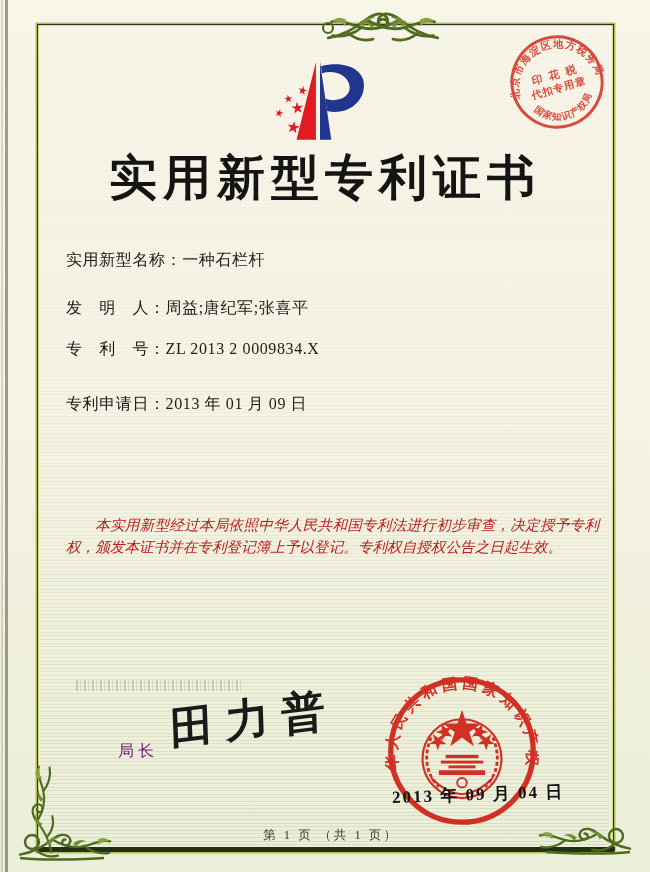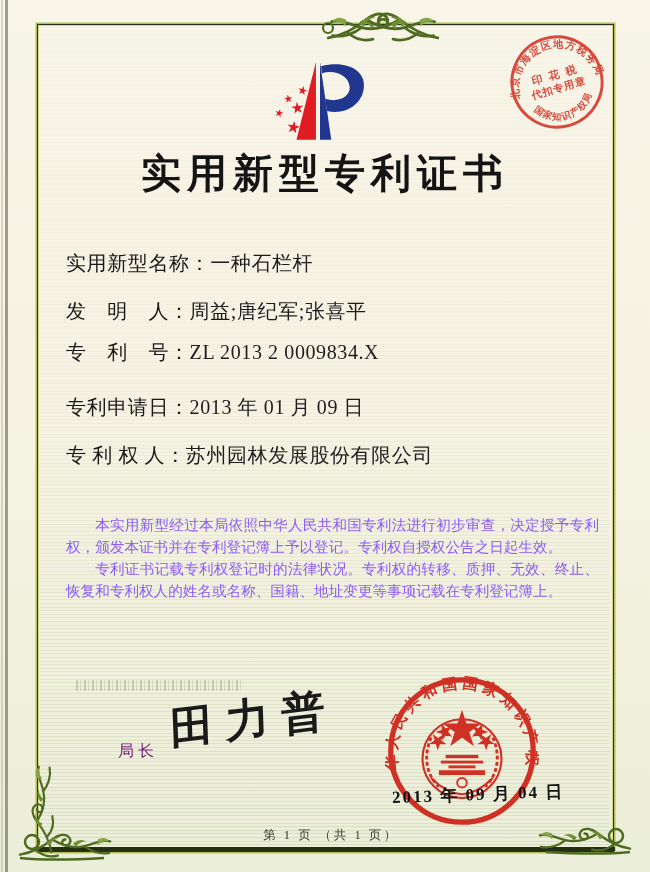--- a/index.html
+++ b/index.html
@@ -19,27 +19,27 @@
     box-shadow:0 0 0 1.5px #b4bd55, inset 0 0 0 1px rgba(180,189,85,.55);}
   .frame-bottom{left:34px;top:847px;width:581px;height:4px;background:#232e13;}
   
   .pattern{left:40px;top:27px;width:569px;height:819px;pointer-events:none;
     background:repeating-linear-gradient(180deg,rgba(128,153,98,.20) 0 1px,rgba(128,153,98,0) 1px 3.6px);
     -webkit-mask-image:linear-gradient(180deg,rgba(0,0,0,.12) 0%,rgba(0,0,0,.22) 38%,rgba(0,0,0,.6) 70%,rgba(0,0,0,.95) 100%);
     mask-image:linear-gradient(180deg,rgba(0,0,0,.12) 0%,rgba(0,0,0,.22) 38%,rgba(0,0,0,.6) 70%,rgba(0,0,0,.95) 100%);}
   .content{position:absolute;inset:0;z-index:2;}
   .cert-no{left:64px;top:58px;font-size:15px;letter-spacing:1.5px;color:#2b2b2b;}
   .logo{left:268px;top:60px;width:104px;height:92px;}
-  .title{left:0;right:0;top:146px;text-align:center;font-size:40px;font-weight:600;
+  .title{left:0;right:0;top:146px;text-align:center;font-size:48px;font-weight:600;
     letter-spacing:6px;color:#141414;}
-  .field-row{left:66px;font-size:20px;letter-spacing:.6px;color:#1c1c1c;white-space:nowrap;}
+  .field-row{left:66px;font-size:16px;letter-spacing:.6px;color:#1c1c1c;white-space:nowrap;}
   .fr1{top:250px}.fr2{top:298px}.fr3{top:339px}.fr4{top:394px}.fr5{top:442px}.fr6{top:490px}
   .field-label{color:#181818;}
   .body-text{left:66px;top:514px;width:533px;font-size:14.6px;line-height:22px;
-    color:#8b5cf6;text-align:justify;}
+    font-style:italic;color:#b91c1c;text-align:justify;}
   .body-text p{margin:0;text-indent:2em;}
   .sig-label{left:118px;top:741px;font-size:16px;letter-spacing:4px;color:#701a75;}
   .sig-name{left:170px;top:700px;font-size:44px;font-weight:bold;letter-spacing:12px;
     color:#1a1a1a;transform:rotate(-7deg) skewX(-5deg);transform-origin:left center;white-space:nowrap;}
   .seal-svg{left:385px;top:674px;width:154px;height:154px;opacity:.93;}
   .seal-date{left:392px;top:783px;font-size:17px;font-weight:700;letter-spacing:2px;
     color:#121212;transform:rotate(-2deg);white-space:nowrap;z-index:3;}
   .footer{left:0;right:0;top:827px;text-align:center;font-size:12.5px;letter-spacing:2.5px;color:#38382f;padding-left:12px;}
   .stamp-svg{left:508px;top:33px;width:98px;height:98px;opacity:.9;z-index:4;}
   .barcode-ghost{left:76px;top:680px;width:168px;height:11px;opacity:.4;filter:blur(.4px);
@@ -106,25 +106,23 @@
     <polygon points="50,2 61,78 50,78" fill="#21368f"></polygon>
     <path d="M51,6 C76,0 94,10 93,26 C92,44 74,54 57,50 L55,38 C68,42 80,36 79,26 C78,15 64,9 52,13 Z" fill="#21368f"></path>
   </svg>
 
   <div class="abs title">实用新型专利证书</div>
 
   <div class="abs field-row fr1"><span class="field-label">实用新型名称：</span><span>一种石栏杆</span></div>
   <div class="abs field-row fr2"><span class="field-label">发　明　人：</span><span>周益;唐纪军;张喜平</span></div>
   <div class="abs field-row fr3"><span class="field-label">专　利　号：</span><span>ZL 2013 2 0009834.X</span></div>
   <div class="abs field-row fr4"><span class="field-label">专利申请日：</span><span>2013 年 01 月 09 日</span></div>
-  <div class="abs field-row fr5"><span class="field-label">专 利 权 人：</span><span>苏州园林发展股份有限公司</span></div>
 
   <div class="abs body-text">
     <p>本实用新型经过本局依照中华人民共和国专利法进行初步审查，决定授予专利权，颁发本证书并在专利登记簿上予以登记。专利权自授权公告之日起生效。</p>
-    <p>专利证书记载专利权登记时的法律状况。专利权的转移、质押、无效、终止、恢复和专利权人的姓名或名称、国籍、地址变更等事项记载在专利登记簿上。</p>
   </div>
 
   <div class="abs barcode-ghost"></div>
 
   <div class="abs sig-label">局长</div>
   <div class="abs sig-name">田力普</div>
 
   <svg class="abs seal-svg" viewBox="0 0 160 160">
     <defs>
       <path id="star2" d="M0,-1 L0.2245,-0.309 0.9511,-0.309 0.3633,0.118 0.5878,0.809 0,0.382 -0.5878,0.809 -0.3633,0.118 -0.9511,-0.309 -0.2245,-0.309 Z"></path>

